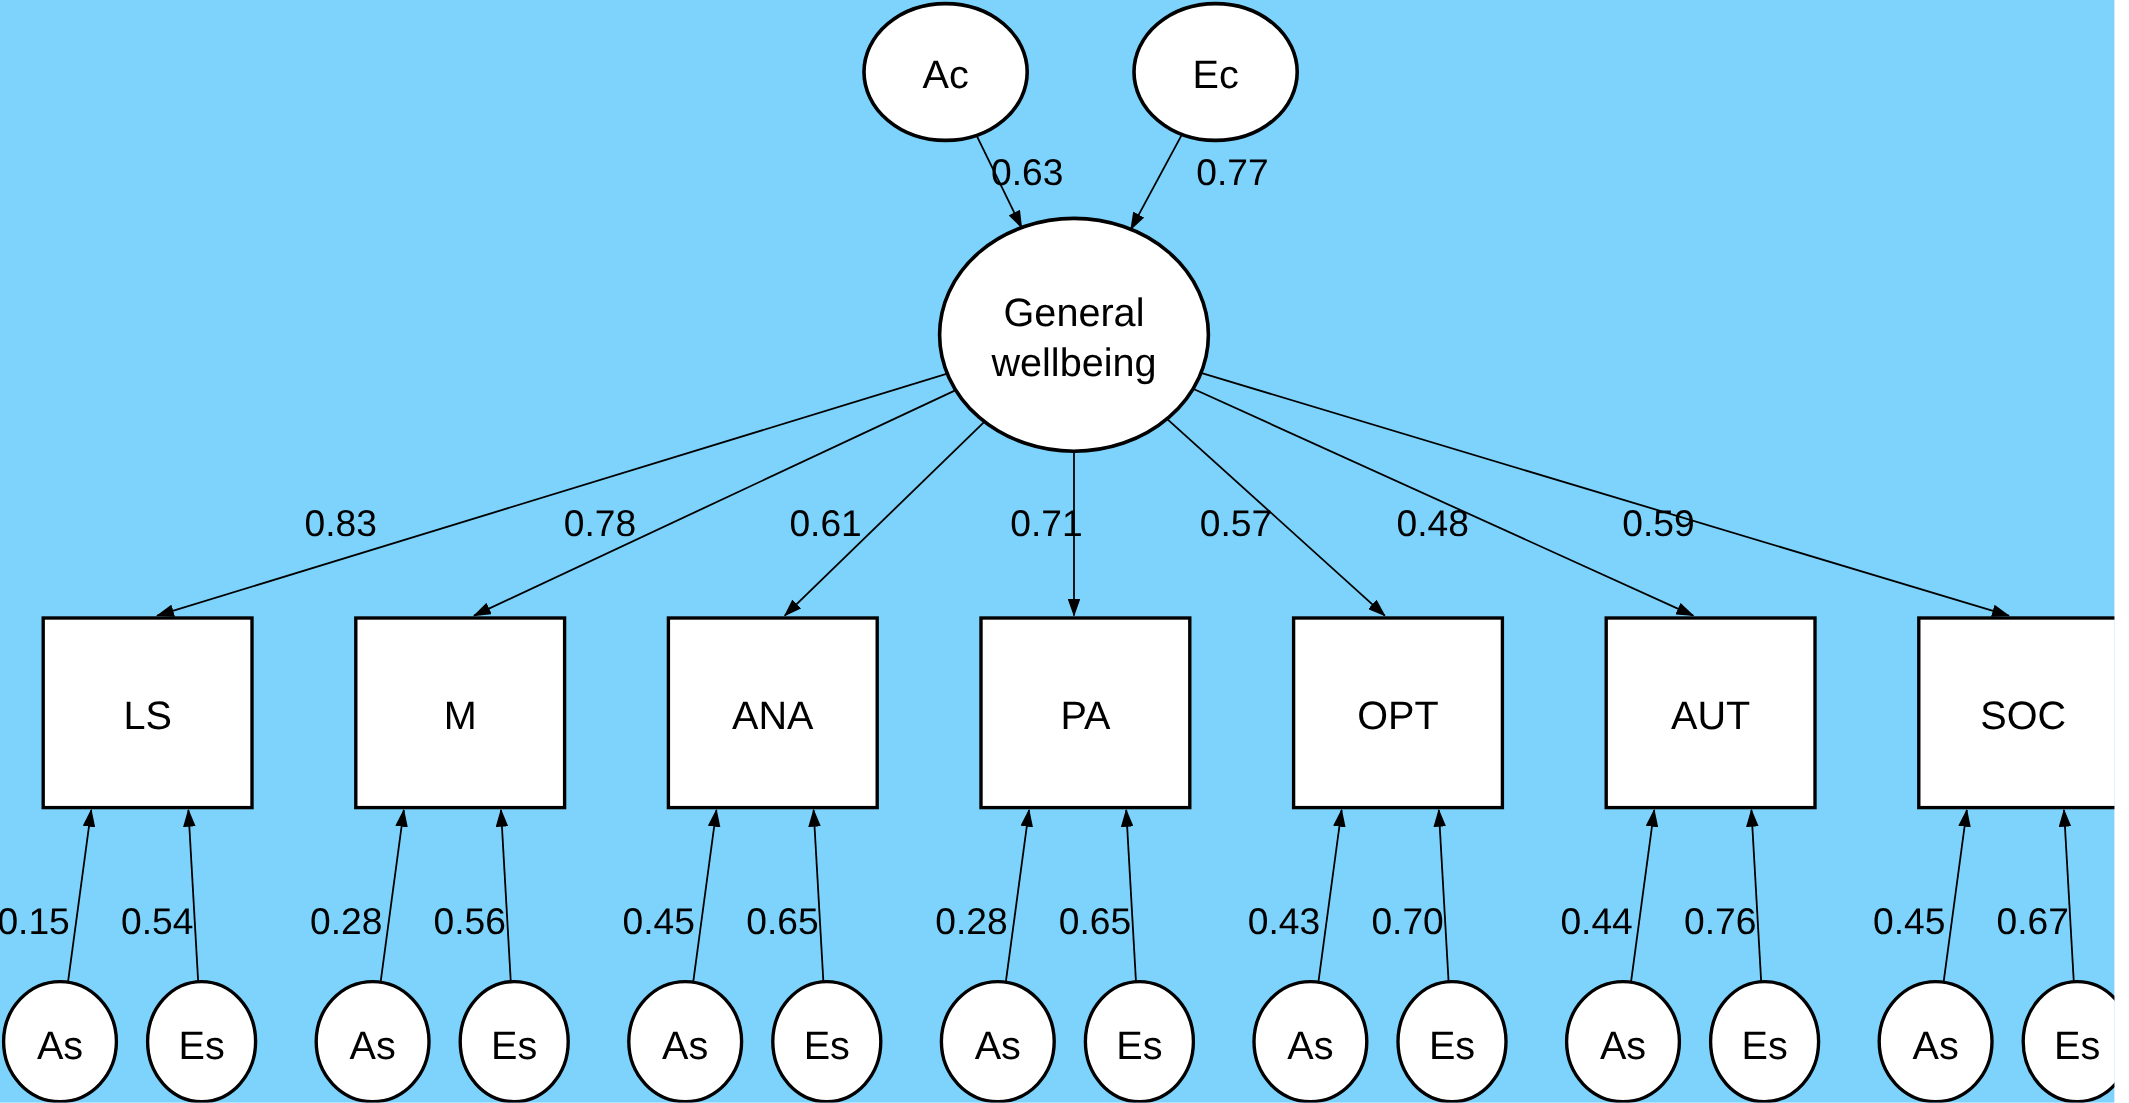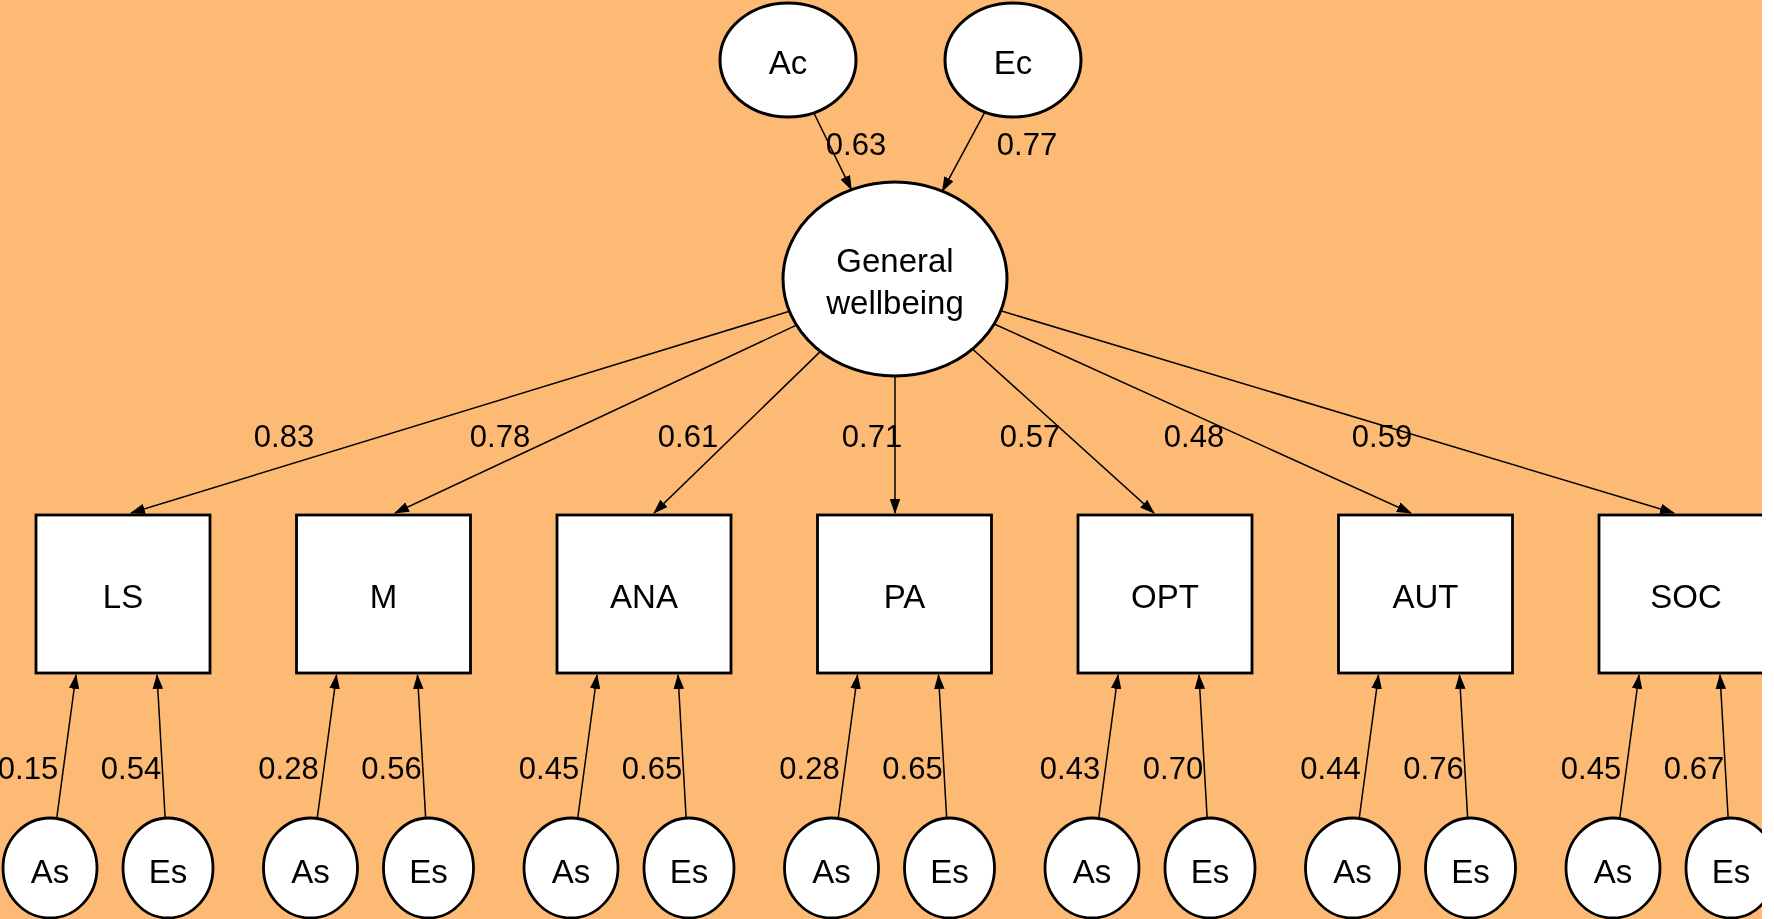--- a/index.html
+++ b/index.html
@@ -4,21 +4,21 @@
 <style>
   html, body {
     margin: 0;
     padding: 0;
     background: #ffffff;
   }
   .figure-canvas {
     position: relative;
     width: 1762px;
     height: 919px;
-    background: #fdba74;
+    background: #7dd3fc;
     overflow: hidden;
     font-family: "Liberation Sans", "DejaVu Sans", sans-serif;
   }
   svg { display: block; }
   text {
     font-family: "Liberation Sans", "DejaVu Sans", sans-serif;
     fill: #000000;
   }
   .node-label   { font-size: 33px; }
   .value-label  { font-size: 31px; }

